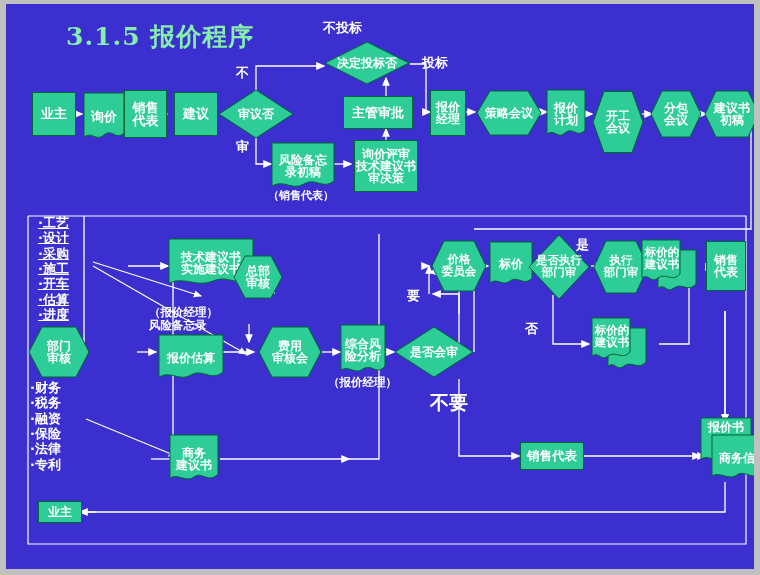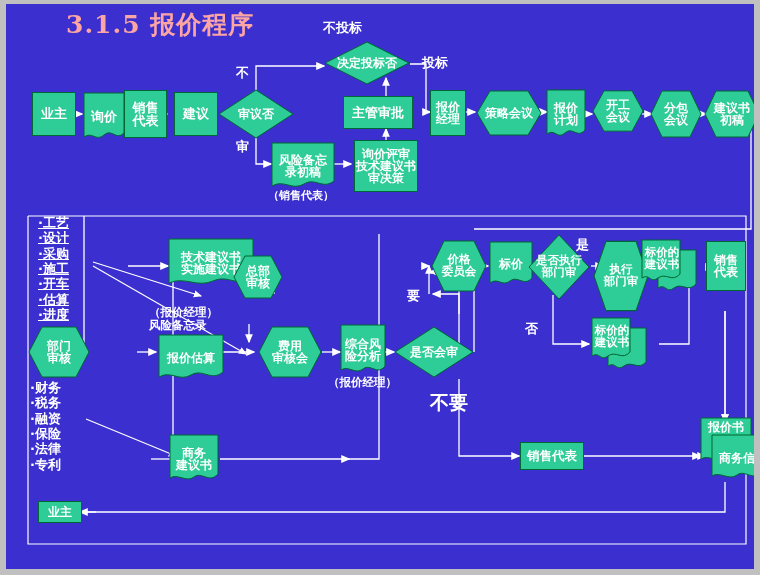--- a/index.html
+++ b/index.html
@@ -5,23 +5,23 @@
   html,body{margin:0;padding:0;background:#c0c0c0;}
   body{font-family:"DejaVu Sans","Liberation Sans",sans-serif;}
   #slide{
     position:relative;width:760px;height:575px;overflow:hidden;
     background:#3b2fd0;
     border-left:6px solid #c0c0c0;border-top:4px solid #c0c0c0;
     border-right:6px solid #c0c0c0;border-bottom:6px solid #c0c0c0;
     box-sizing:border-box;
   }
   .title{
-    position:absolute;left:60px;top:4px;
+    position:absolute;left:60px;top:16px;
     font-family:"DejaVu Serif","Liberation Serif",serif;
-    font-weight:bold;font-size:25px;color:#fca5a5;
+    font-weight:bold;font-size:25px;color:#86efac;
     white-space:nowrap;letter-spacing:1px;
   }
   
   .node{position:absolute;box-sizing:border-box;}
   .node .lbl{
     position:absolute;left:0;top:0;width:100%;height:100%;
     display:flex;flex-direction:column;align-items:center;justify-content:center;
     color:#ffffff;font-weight:bold;line-height:1.02;text-align:center;
     font-family:"DejaVu Sans","Liberation Sans",sans-serif;
     white-space:pre-line;pointer-events:none;
@@ -226,21 +226,21 @@
   </div>
 
   <div class="node doc" style="left:540px;top:85px;width:40px;height:50px;">
     <svg viewBox="0 0 40 50" preserveAspectRatio="none">
         <path d="M1,1 L39,1 L39,41 C31,50 27,37 19,44 C11,51 9,39 1,45 Z" fill="#2ecc96" stroke="#063" stroke-width="1"></path>
       </svg>
     <div class="lbl" style="font-size:12px;padding-bottom:7px">报价
 计划</div>
   </div>
 
-  <div class="node hex" style="left:586px;top:86px;width:52px;height:42px;">
+  <div class="node hex" style="left:586px;top:86px;width:52px;height:64px;">
     <svg viewBox="0 0 52 48" preserveAspectRatio="none">
         <path d="M12,1 L40,1 L51,24 L40,47 L12,47 L1,24 Z" fill="#2ecc96" stroke="#063" stroke-width="1"></path>
       </svg>
     <div class="lbl" style="font-size:12px">开工
 会议</div>
   </div>
 
   <div class="node hex" style="left:644px;top:86px;width:52px;height:48px;">
     <svg viewBox="0 0 52 48" preserveAspectRatio="none">
         <path d="M12,1 L40,1 L51,24 L40,47 L12,47 L1,24 Z" fill="#2ecc96" stroke="#063" stroke-width="1"></path>
@@ -350,21 +350,21 @@
   <div class="node dia" style="left:522px;top:230px;width:62px;height:66px;">
     <svg viewBox="0 0 62 66" preserveAspectRatio="none">
         <path d="M31,1 L61,33 L31,65 L1,33 Z" fill="#2ecc96" stroke="#063" stroke-width="1"></path>
       </svg>
     <div class="lbl" style="font-size:11.5px">是否执行
 部门审</div>
   </div>
   <div class="txt" style="left:570px;top:234px;font-size:13px;">是</div>
   <div class="txt" style="left:519px;top:318px;font-size:13px;">否</div>
 
-  <div class="node hex" style="left:587px;top:236px;width:56px;height:72px;">
+  <div class="node hex" style="left:587px;top:236px;width:56px;height:54px;">
     <svg viewBox="0 0 56 54" preserveAspectRatio="none">
         <path d="M13,1 L43,1 L55,27 L43,53 L13,53 L1,27 Z" fill="#2ecc96" stroke="#063" stroke-width="1"></path>
       </svg>
     <div class="lbl" style="font-size:11.5px">执行
 部门审</div>
   </div>
 
   <div class="node mdoc" style="left:634px;top:234px;width:58px;height:56px;">
     <svg viewBox="0 0 58 56" preserveAspectRatio="none">
       <path d="M18,12 L56,12 L56,46 C48,55 42,44 34,50 C26,56 26,45 18,50 Z" fill="#2ecc96" stroke="#063" stroke-width="1"></path>

